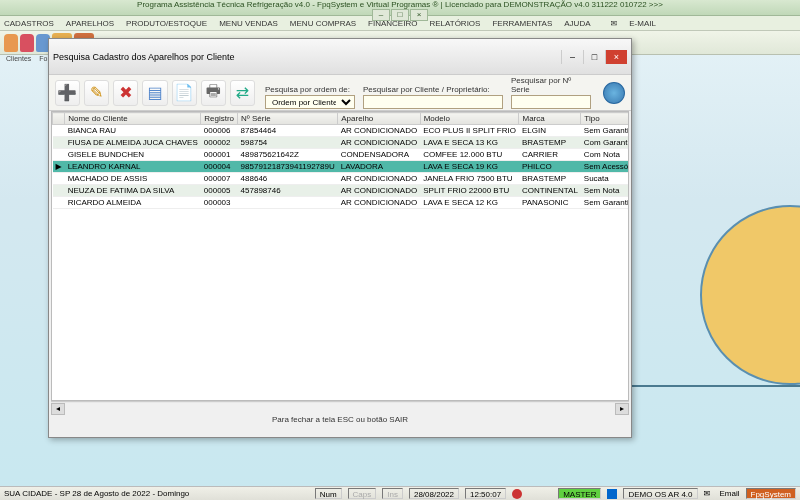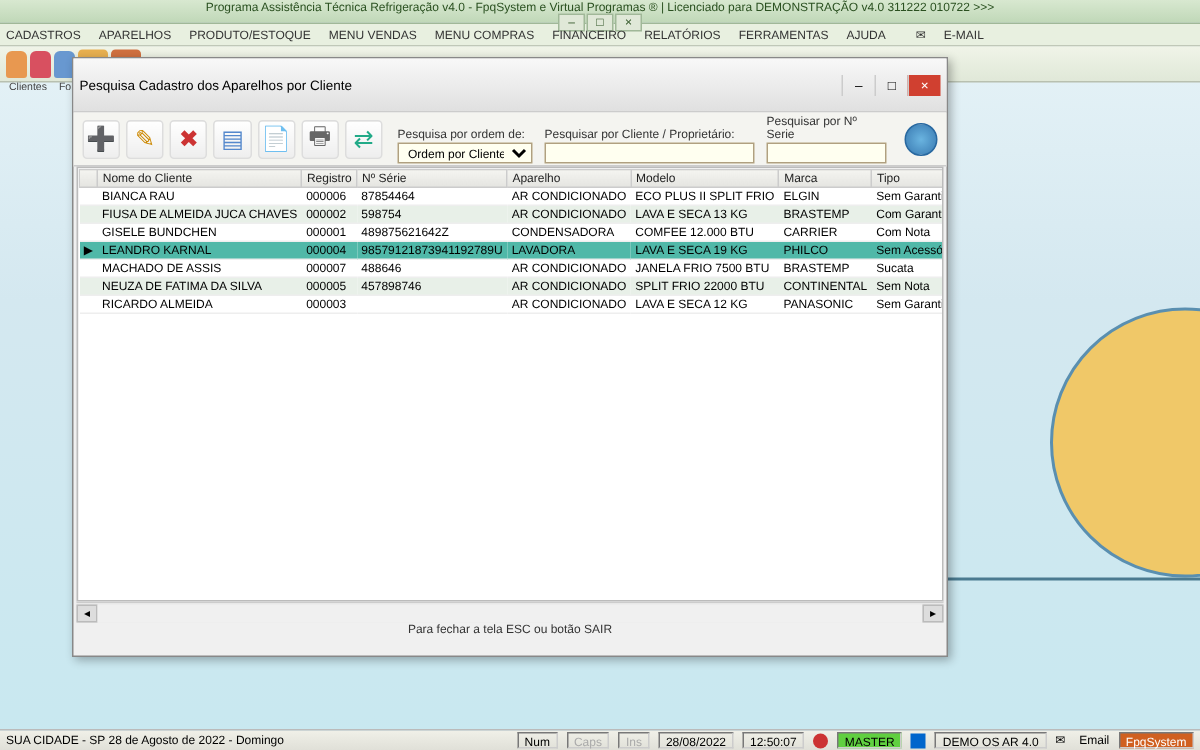--- a/index.html
+++ b/index.html
@@ -41,21 +41,21 @@
 .grid tbody tr:nth-child(even) { background: #e8f0e8; }
 .grid tbody tr.sel { background: #50b8a8 !important; color: #000; }
 .row-ind { width: 10px; text-align: center; }
 .dlg-scroll { height: 14px; background: #e8e8e8; border-top: 1px solid #ccc; margin: 0 2px; display: flex; align-items: center; }
 .dlg-scroll .arrow { width: 14px; height: 12px; background: #ddd; border: 1px solid #bbb; font-size: 8px; text-align: center; line-height: 10px; }
 .dlg-scroll .track { flex: 1; height: 12px; background: #f0f0f0; }
 .dlg-footer { height: 22px; display: flex; justify-content: center; font-size: 8px; color: #333; }
 .status-bar { position: absolute; left: 0; bottom: 0; right: 0; height: 14px; background: linear-gradient(to bottom,#f0f0e8,#e0e0d8); border-top: 1px solid #bbb; display: flex; align-items: center; font-size: 8px; padding: 0 4px; gap: 6px; }
 .status-bar .seg { border: 1px inset #ccc; padding: 0 4px; height: 11px; line-height: 11px; }
 .status-bar .spacer { flex: 1; }
-.status-bar .green { background: #60d040; }
+.status-bar .green { background: #60d040; margin-left: 30px; }
 .sb-ico { width: 10px; height: 10px; display: inline-block; }
 </style>
 </head>
 <body>
 
 <div class="app-title-bar">
   <span>Programa Assistência Técnica Refrigeração v4.0 - FpqSystem e Virtual Programas ® | Licenciado para  DEMONSTRAÇÃO v4.0 311222 010722 &gt;&gt;&gt;</span>
   <span class="spacer"></span>
   <div class="wctrl">
     <span>–</span>

